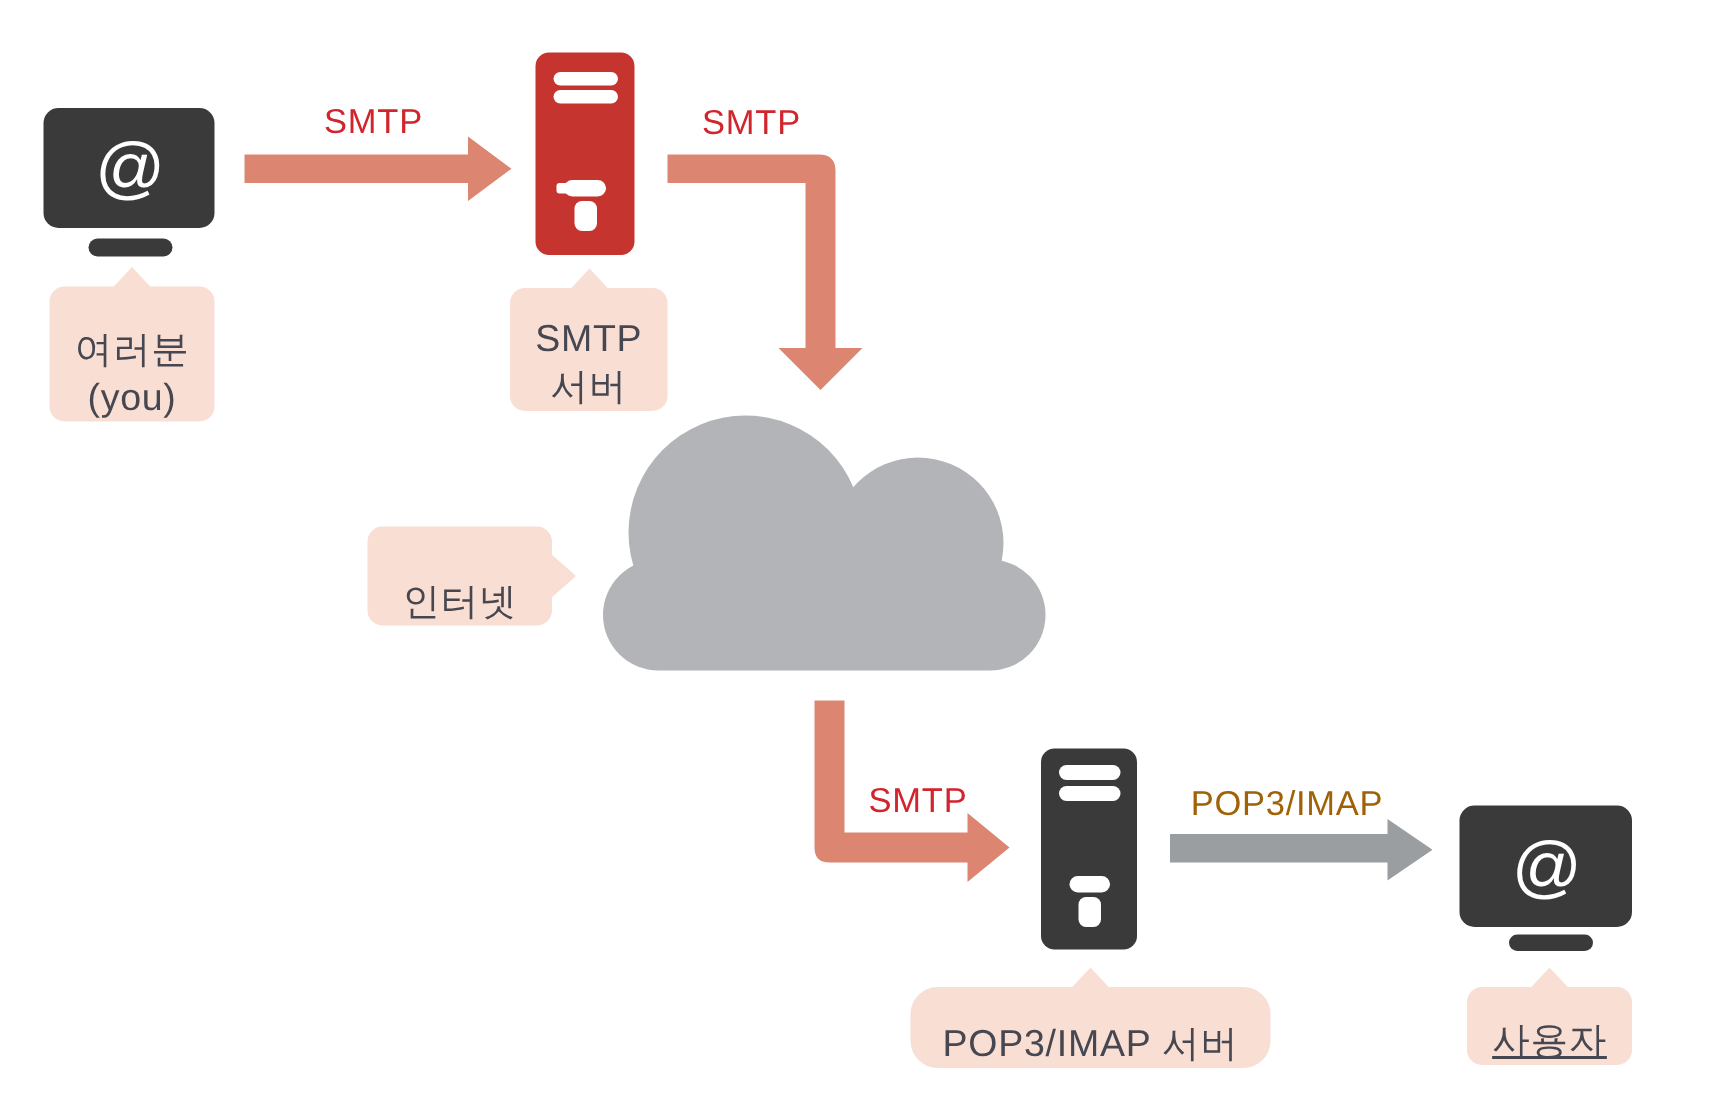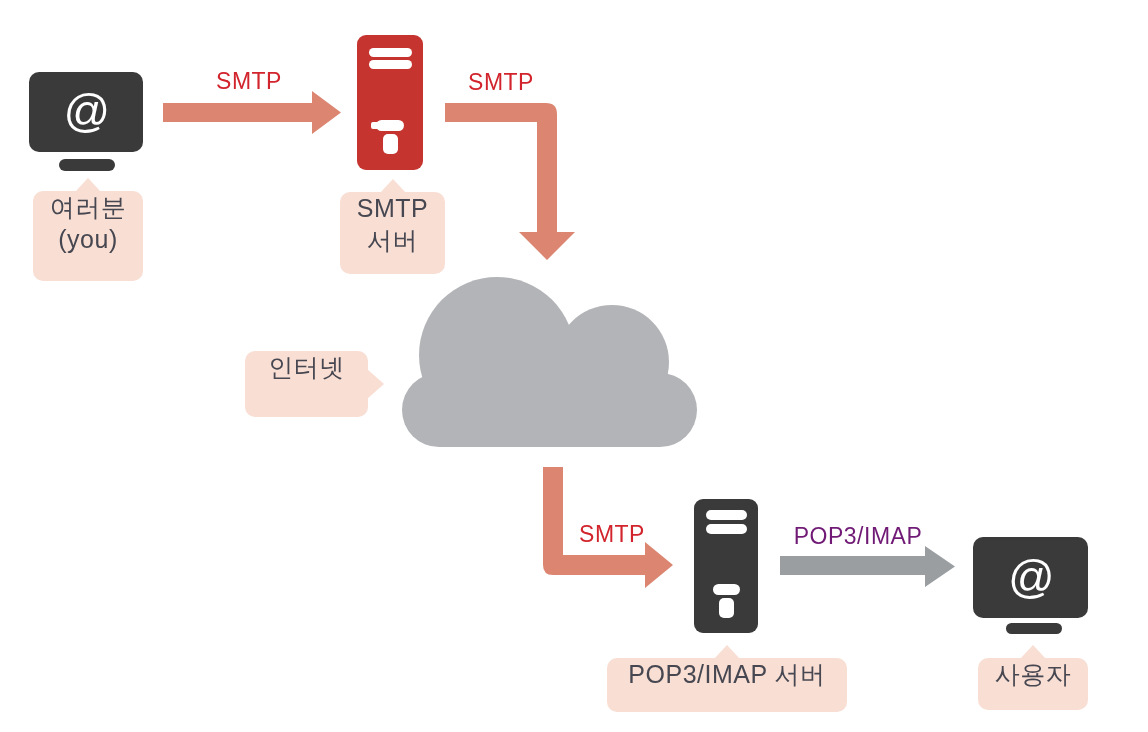--- a/index.html
+++ b/index.html
@@ -63,21 +63,21 @@
   .server-dark { background: #3b3a3a; }
 
   
   .callout {
     background: #f8ded3;
     border-radius: 10px;
     color: #474751;
     display: flex;
     flex-direction: column;
     align-items: center;
-    justify-content: flex-start;
+    justify-content: flex-end;
     text-align: center;
     font-size: 25px;
     line-height: 1.28;
     letter-spacing: 0.5px;
   }
   .pointer-up {
     position: absolute;
     width: 0; height: 0;
     border-left: 13px solid transparent;
     border-right: 13px solid transparent;
@@ -99,21 +99,21 @@
 
   
   .proto {
     position: absolute;
     transform: translate(-50%, -50%);
     font-size: 23px;
     letter-spacing: 0.5px;
     white-space: nowrap;
   }
   .proto-red { color: #d2242c; }
-  .proto-gray { color: #701a75; }
+  .proto-gray { color: #a16207; }
 </style>
 </head>
 <body>
 
 <div class="canvas">
 
   <svg class="layer" width="1148" height="732" viewBox="0 0 1148 732">
 
     <path d="M163,103 H312 V91 L341,112.5 L312,134 V122 H163 Z" fill="#dc8672"></path>
 
@@ -168,28 +168,28 @@
 
   <div class="abs server server-dark" style="left:694px; top:499px; width:64px; height:134px;">
     <span class="bar" style="left:12px; top:11px; width:41px; height:10px;"></span>
     <span class="bar" style="left:12px; top:25px; width:41px; height:10px;"></span>
     <span class="pill" style="left:19px; top:85px; width:27px; height:11px;"></span>
     <span class="stick" style="left:25px; top:99px; width:15px; height:20px;"></span>
   </div>
 
   <div class="proto proto-gray" style="left:858px; top:536px;">POP3/IMAP</div>
 
-  <div class="abs callout" style="left:607px; top:658px; width:240px; height:54px;">
+  <div class="abs callout" style="left:607px; top:658px; width:240px; height:54px;border-radius:18px;">
     <span class="pointer-up"></span>
     <span>POP3/IMAP 서버</span>
   </div>
 
   <div class="abs monitor-screen" style="left:973px; top:537px; width:115px; height:81px;">
     <span class="at-glyph">@</span>
   </div>
   <div class="abs monitor-base" style="left:1006px; top:623px; width:56px; height:11px;"></div>
 
-  <div class="abs callout" style="left:978px; top:658px; width:110px; height:52px;">
+  <div class="abs callout" style="left:978px; top:658px; width:110px; height:52px;text-decoration:underline;">
     <span class="pointer-up"></span>
     <span>사용자</span>
   </div>
 
 </div>
 
 </body></html>

